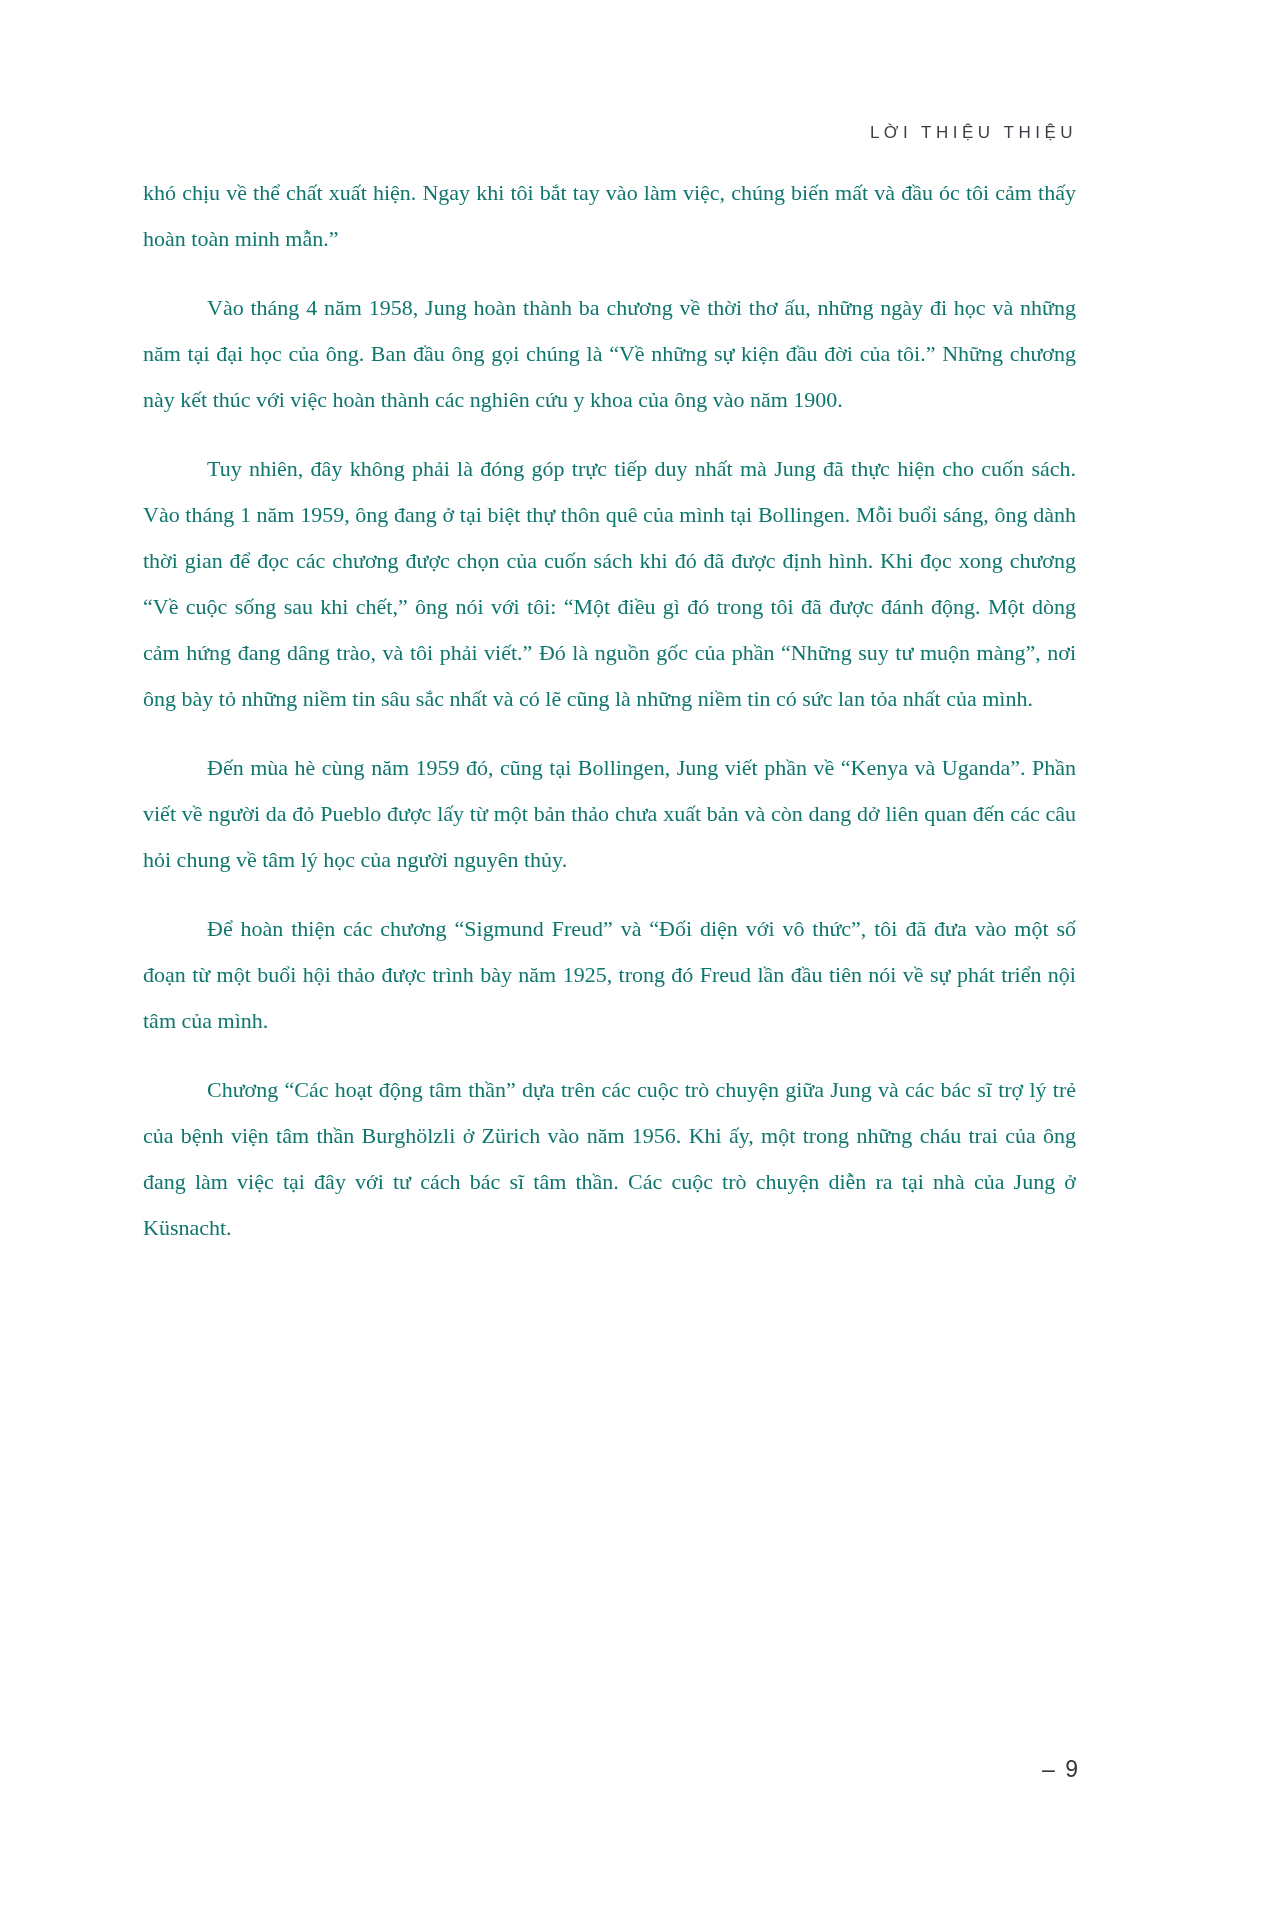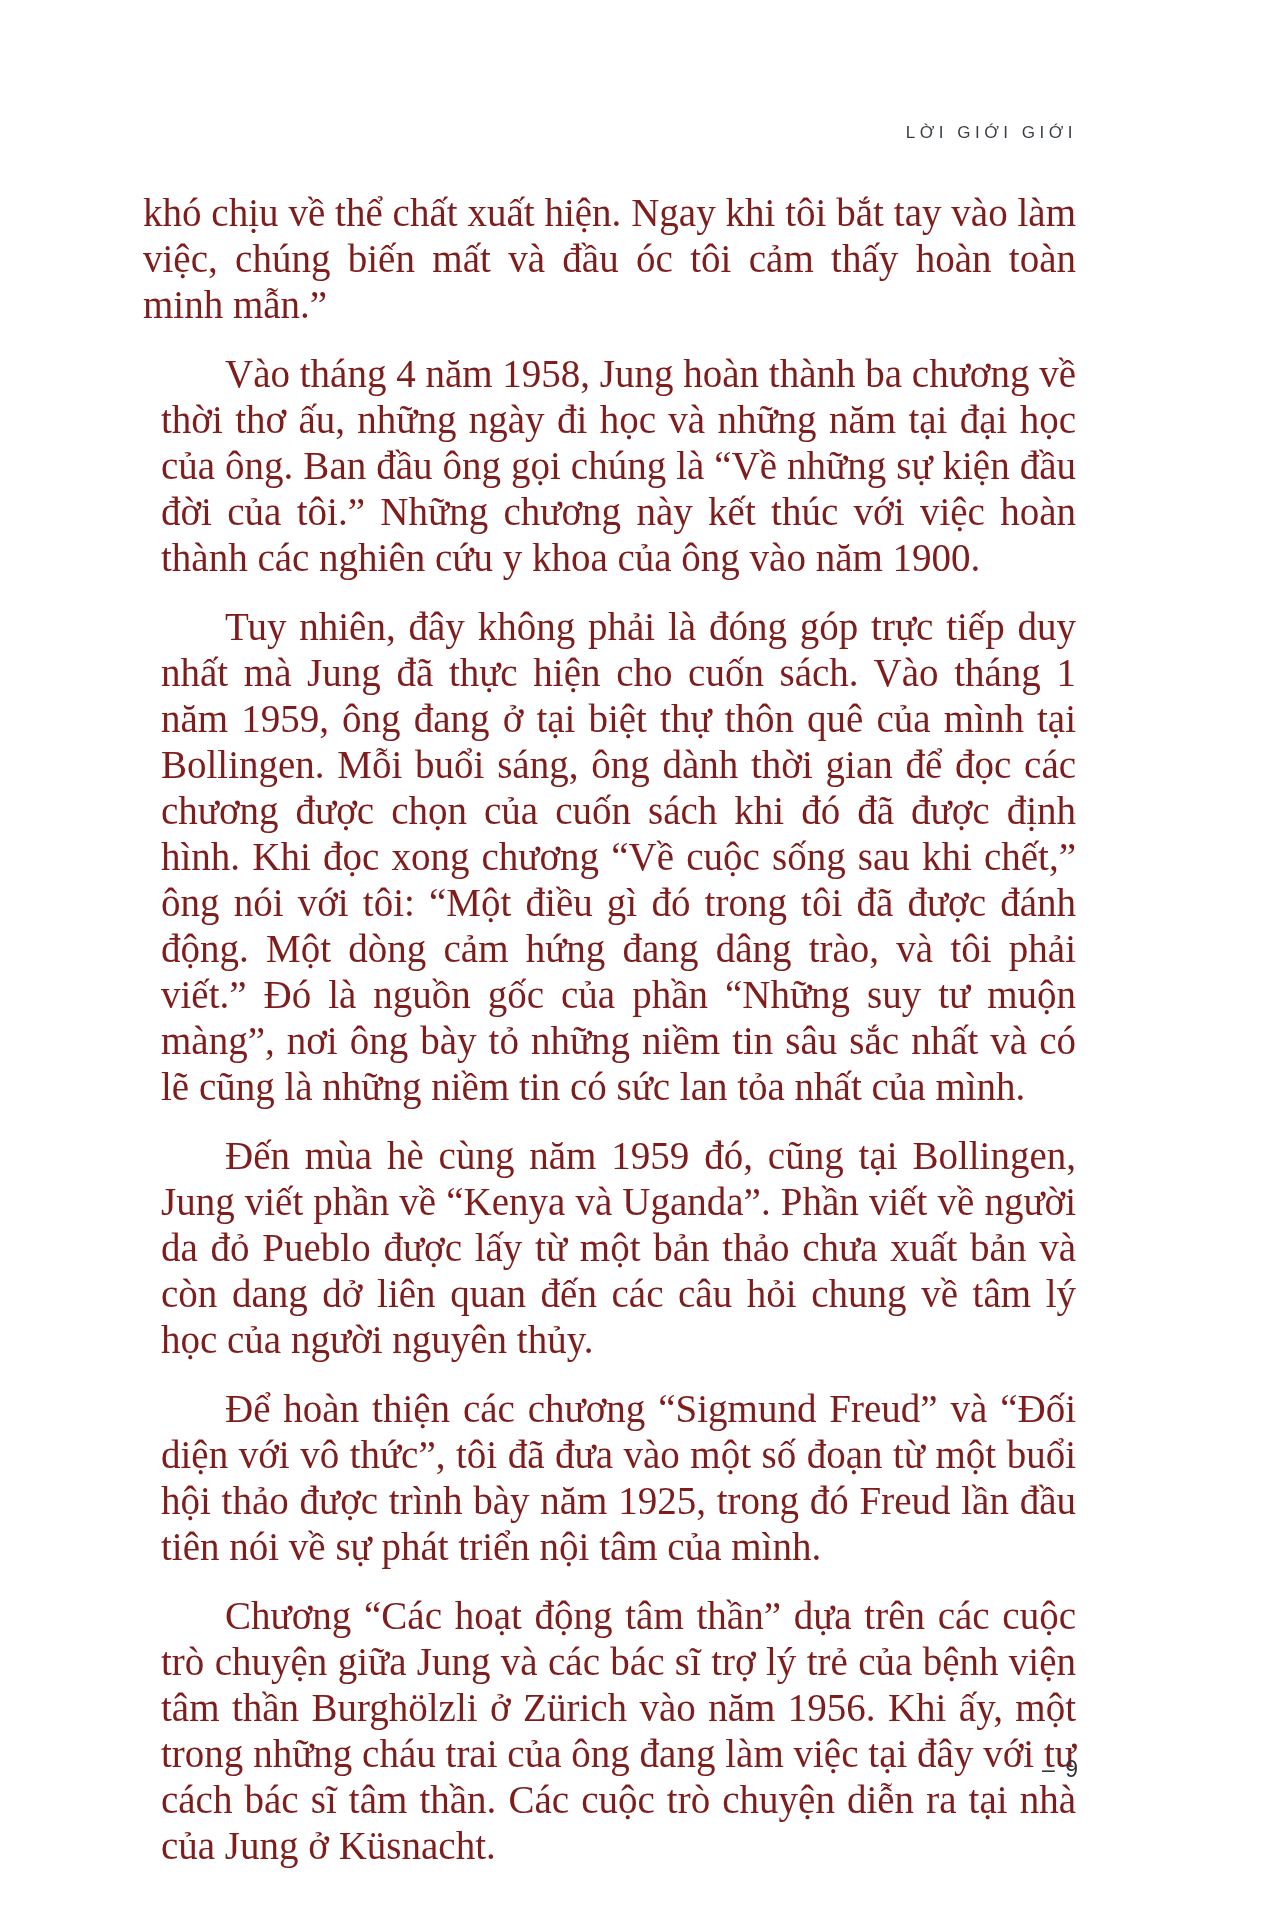--- a/index.html
+++ b/index.html
@@ -21,50 +21,49 @@
     font-family: "Liberation Sans", sans-serif;
     font-size: 17px;
     font-weight: 400;
     letter-spacing: 4.5px;
     color: #3a3f45;
     white-space: nowrap;
   }
   .page-body {
     position: absolute;
     left: 143px;
-    top: 190px;
+    top: 170px;
     width: 933px;
-    color: #7f1d1d;
-    font-size: 39px;
+    color: #0f766e;
+    font-size: 22px;
     line-height: 46px;
     text-align: justify;
     text-justify: inter-word;
   }
   .page-body p {
     margin: 0 0 23px 0;
   }
   .page-body p.indent {
     text-indent: 64px;
-    margin-left: 18px;
   }
   .page-footer {
     position: absolute;
     top: 1756px;
     right: 196px;
     font-family: "Liberation Sans", sans-serif;
     font-size: 23px;
     color: #33363a;
     letter-spacing: 2px;
     white-space: nowrap;
   }
 </style>
 </head>
 <body>
 
-<div class="running-header">LỜI GIỚI GIỚI</div>
+<div class="running-header">LỜI THIỆU THIỆU</div>
 
 <div class="page-body">
   <p>khó chịu về thể chất xuất hiện. Ngay khi tôi bắt tay vào làm việc, chúng biến mất và đầu óc tôi cảm thấy hoàn toàn minh mẫn.”</p>
   <p class="indent">Vào tháng 4 năm 1958, Jung hoàn thành ba chương về thời thơ ấu, những ngày đi học và những năm tại đại học của ông. Ban đầu ông gọi chúng là “Về những sự kiện đầu đời của tôi.” Những chương này kết thúc với việc hoàn thành các nghiên cứu y khoa của ông vào năm 1900.</p>
   <p class="indent">Tuy nhiên, đây không phải là đóng góp trực tiếp duy nhất mà Jung đã thực hiện cho cuốn sách. Vào tháng 1 năm 1959, ông đang ở tại biệt thự thôn quê của mình tại Bollingen. Mỗi buổi sáng, ông dành thời gian để đọc các chương được chọn của cuốn sách khi đó đã được định hình. Khi đọc xong chương “Về cuộc sống sau khi chết,” ông nói với tôi: “Một điều gì đó trong tôi đã được đánh động. Một dòng cảm hứng đang dâng trào, và tôi phải viết.” Đó là nguồn gốc của phần “Những suy tư muộn màng”, nơi ông bày tỏ những niềm tin sâu sắc nhất và có lẽ cũng là những niềm tin có sức lan tỏa nhất của mình.</p>
   <p class="indent">Đến mùa hè cùng năm 1959 đó, cũng tại Bollingen, Jung viết phần về “Kenya và Uganda”. Phần viết về người da đỏ Pueblo được lấy từ một bản thảo chưa xuất bản và còn dang dở liên quan đến các câu hỏi chung về tâm lý học của người nguyên thủy.</p>
   <p class="indent">Để hoàn thiện các chương “Sigmund Freud” và “Đối diện với vô thức”, tôi đã đưa vào một số đoạn từ một buổi hội thảo được trình bày năm 1925, trong đó Freud lần đầu tiên nói về sự phát triển nội tâm của mình.</p>
   <p class="indent">Chương “Các hoạt động tâm thần” dựa trên các cuộc trò chuyện giữa Jung và các bác sĩ trợ lý trẻ của bệnh viện tâm thần Burghölzli ở Zürich vào năm 1956. Khi ấy, một trong những cháu trai của ông đang làm việc tại đây với tư cách bác sĩ tâm thần. Các cuộc trò chuyện diễn ra tại nhà của Jung ở Küsnacht.</p>
 </div>
 

